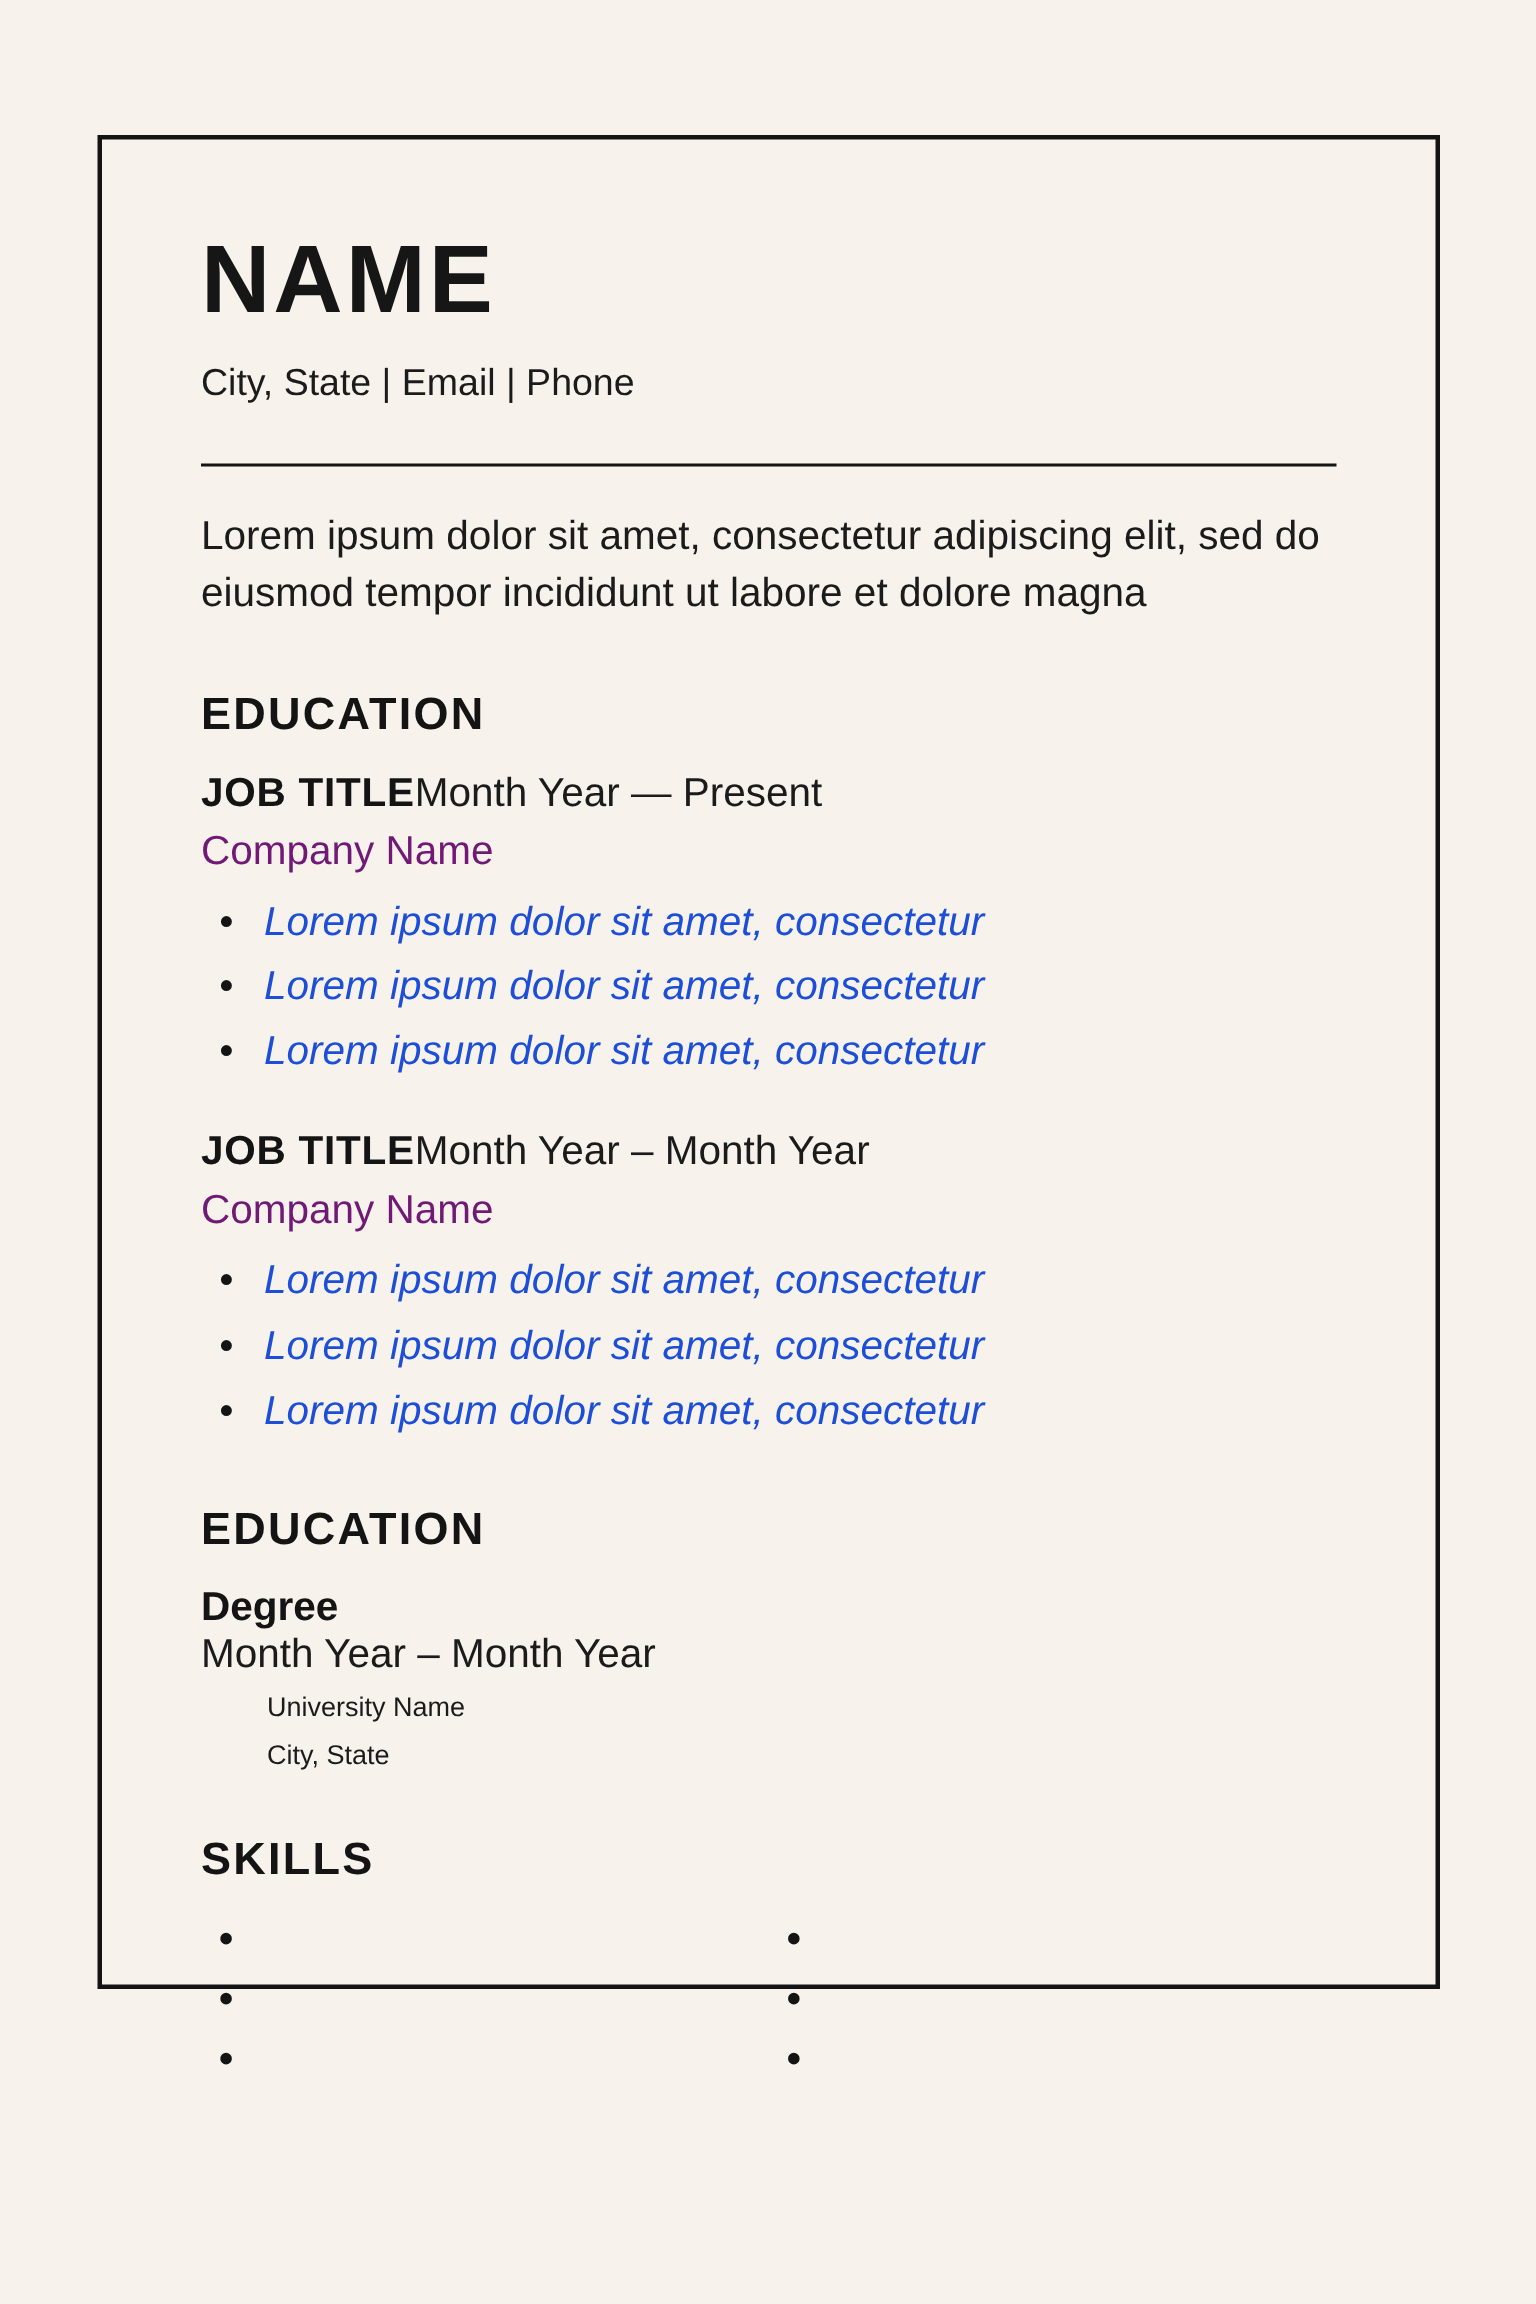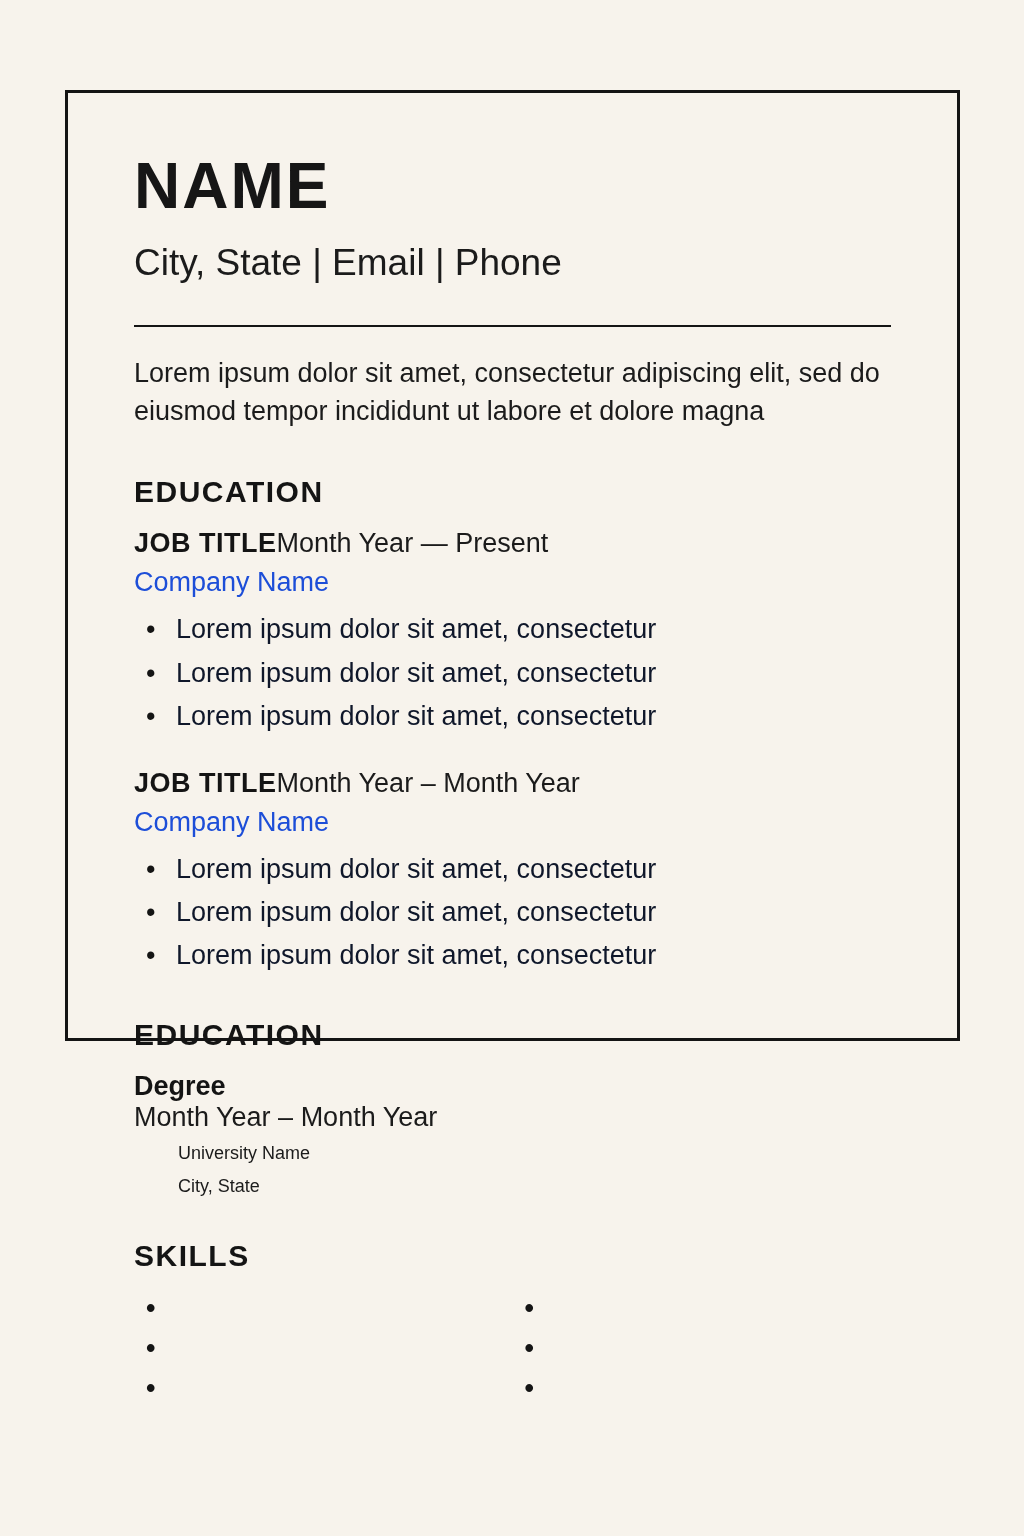--- a/index.html
+++ b/index.html
@@ -13,39 +13,39 @@
     font-family: "Liberation Sans", sans-serif;
     color: #141414;
     position: relative;
     overflow: hidden;
   }
   .frame {
     position: absolute;
     left: 65px;
     top: 90px;
     width: 895px;
-    height: 951px;
+    height: 1236px;
     border: 3px solid #141414;
     box-sizing: border-box;
     background: #f7f3ec;
   }
   .content {
     padding: 58px 66px 0 66px;
   }
   h1.name {
     margin: 0;
     font-size: 64px;
     line-height: 1.12;
     font-weight: bold;
     letter-spacing: 2px;
     color: #161616;
   }
   .contact {
     margin-top: 16px;
-    font-size: 37px;
+    font-size: 25px;
     line-height: 1.3;
     color: #1b1b1b;
   }
   hr.rule {
     border: none;
     border-top: 2px solid #141414;
     margin: 38px 0 0 0;
     width: 100%;
   }
   h2.section {
@@ -82,33 +82,34 @@
     letter-spacing: 0.5px;
     color: #141414;
   }
   .job-dates {
     font-size: 27px;
     color: #1b1b1b;
   }
   .company {
     margin-top: 8px;
     font-size: 27px;
-    color: #1d4ed8;
+    color: #701a75;
   }
   ul.bullets {
     list-style: none;
     margin: 10px 0 0 0;
     padding: 0;
   }
   ul.bullets li {
     position: relative;
     padding-left: 42px;
     font-size: 27px;
     line-height: 1.6;
-    color: #0f172a;
+    color: #1d4ed8;
+    font-style: italic;
   }
   ul.bullets li::before {
     content: "\2022";
     position: absolute;
     left: 12px;
     top: 0;
     font-size: 27px;
     color: #141414;
   }
   .edu {

